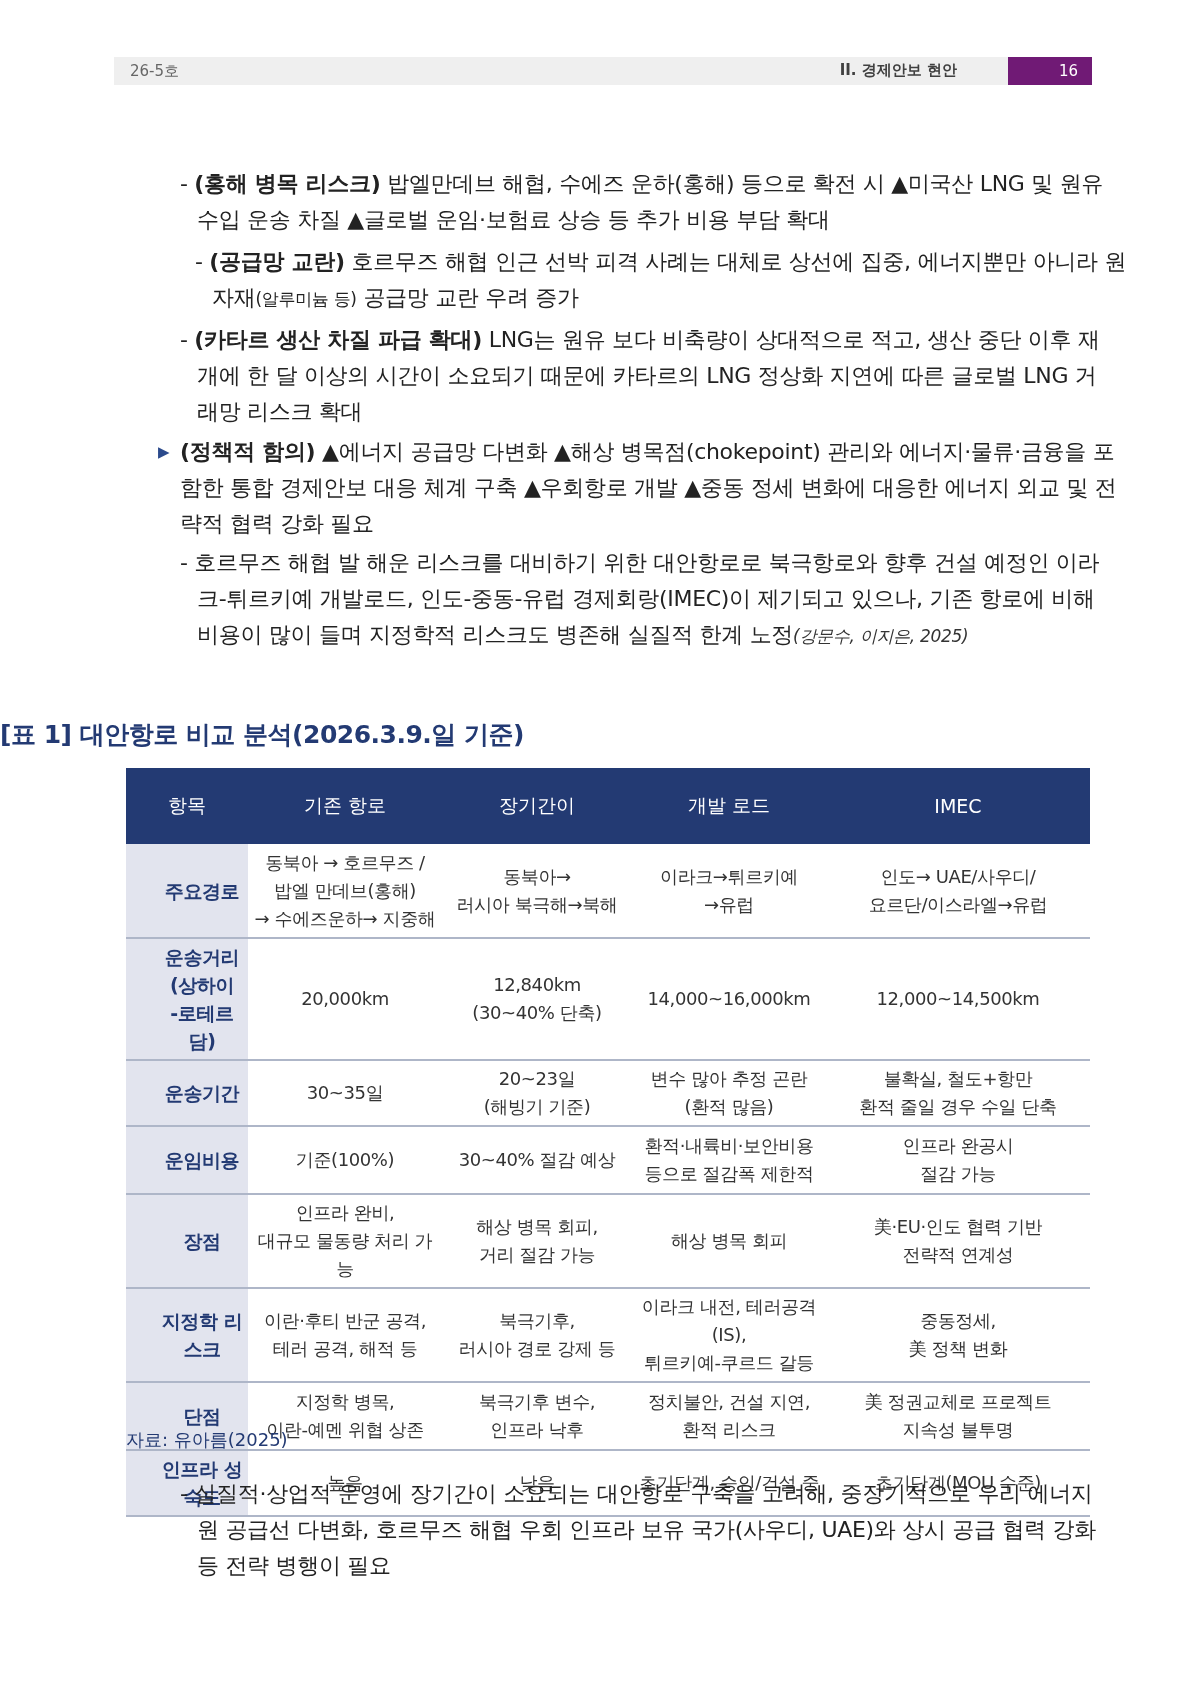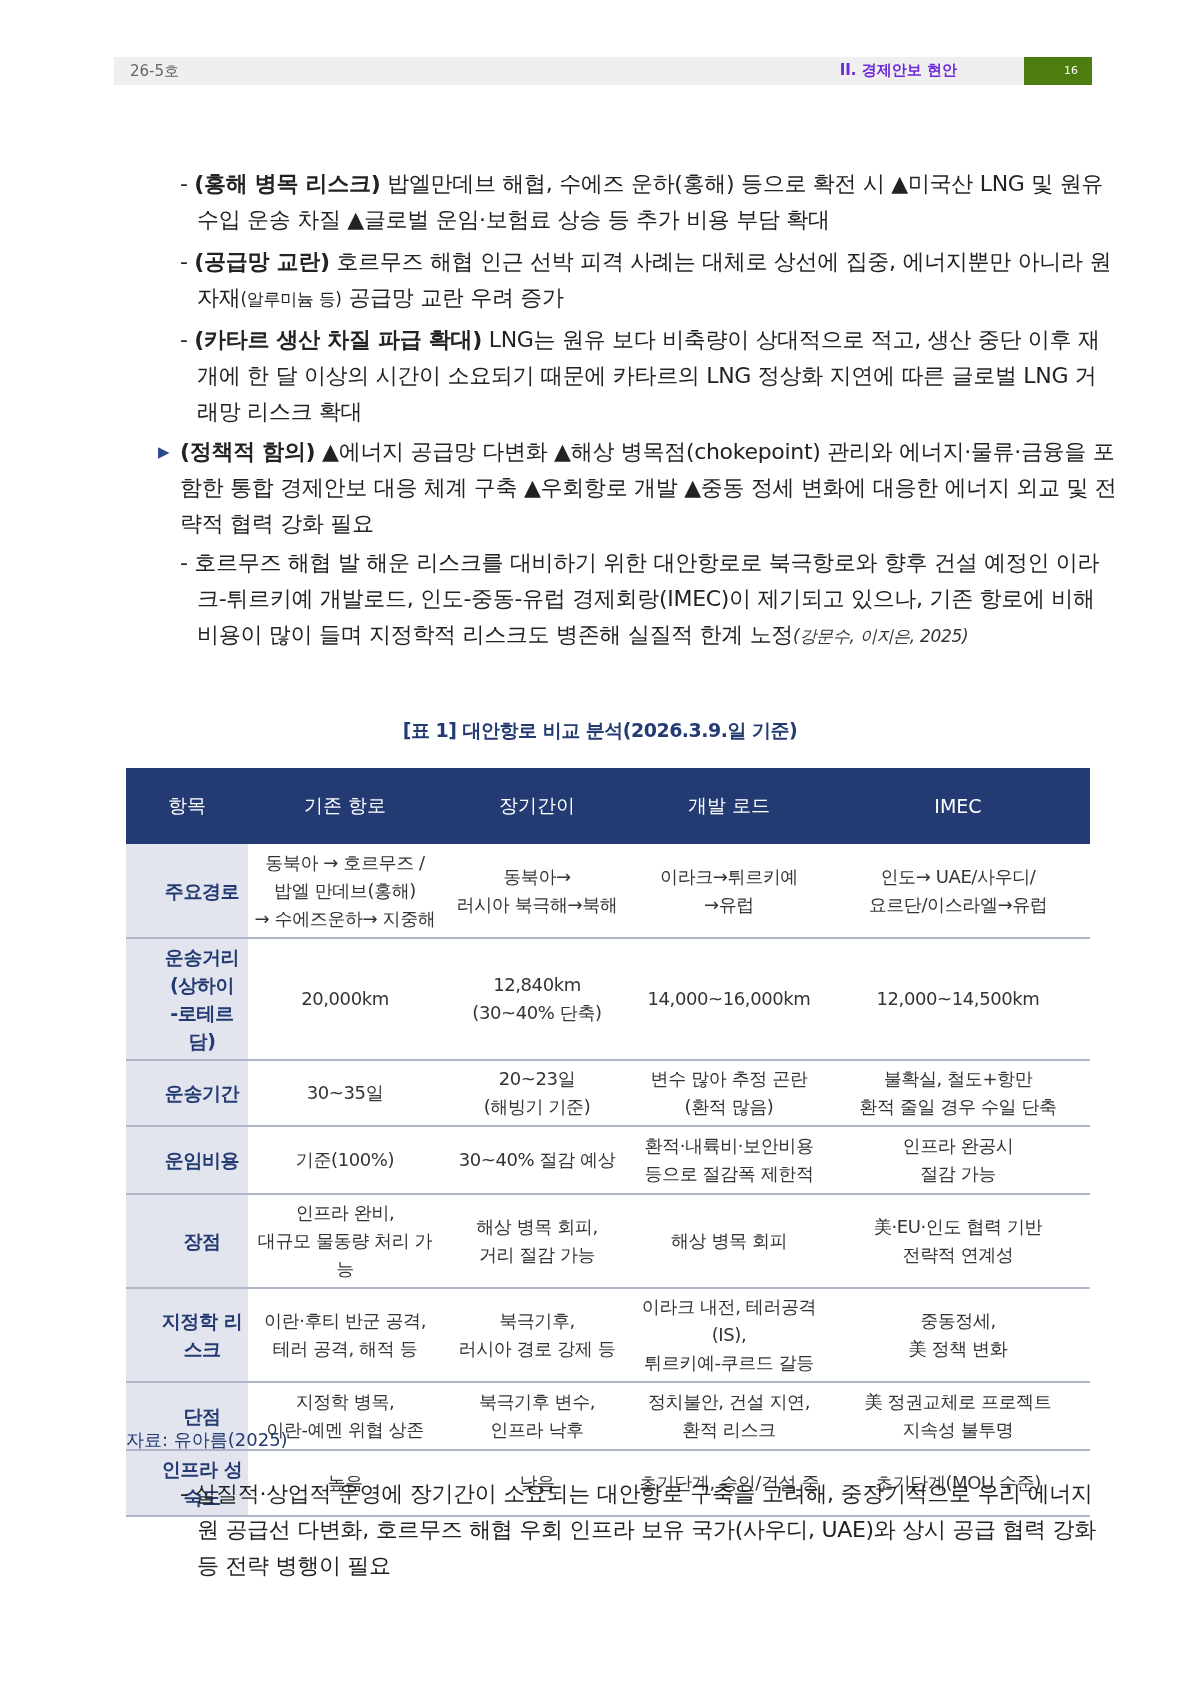--- a/index.html
+++ b/index.html
@@ -1,32 +1,32 @@
 <!DOCTYPE html>
 <html><head>
 <meta charset="utf-8">
 <style>
   html, body { margin: 0; padding: 0; background: #ffffff; }
   body { width: 1200px; height: 1698px; position: relative; font-family: "DejaVu Sans", "Liberation Sans", sans-serif; color: #222; overflow: hidden; }
 
   .header-bar { position: absolute; left: 114px; top: 57px; width: 978px; height: 28px; background: #efefef; }
   .header-issue { position: absolute; left: 16px; top: 5px; font-size: 15px; color: #666; }
-  .header-section { position: absolute; right: 135px; top: 4px; font-size: 15px; font-weight: bold; color: #6d28d9; }
-  .header-page { position: absolute; right: 0; top: 0; width: 68px; height: 28px; background: #4d7c0f; color: #fff; font-size: 11px; line-height: 28px; text-align: right; padding-right: 14px; box-sizing: border-box; }
+  .header-section { position: absolute; right: 135px; top: 4px; font-size: 15px; font-weight: bold; color: #404040; }
+  .header-page { position: absolute; right: 0; top: 0; width: 84px; height: 28px; background: #701a75; color: #fff; font-size: 15px; line-height: 28px; text-align: right; padding-right: 14px; box-sizing: border-box; }
 
   .body-text { position: absolute; left: 0; top: 0; width: 1200px; }
   .para { position: absolute; font-size: 22px; line-height: 36px; color: #222; letter-spacing: -0.3px; }
   .para b { font-weight: bold; }
   .dash-item { left: 180px; width: 915px; padding-left: 17px; text-indent: -17px; }
   .tri-item { left: 158px; width: 938px; padding-left: 22px; text-indent: -22px; }
   .tri-bullet { color: #2b4a8c; font-size: 15px; display: inline-block; width: 22px; text-indent: 0; vertical-align: 2px; }
   .small { font-size: 17px; }
   .cite { font-style: italic; font-size: 17px; color: #333; }
 
-  .table-title { position: absolute; left: 0; width: 1200px; top: 718px; text-align: center; font-size: 19px; font-weight: bold; color: #233a73; letter-spacing: -0.5px; }
+  .table-title { position: absolute; left: 0; width: 1200px; top: 718px; text-align: left; font-size: 25px; font-weight: bold; color: #233a73; letter-spacing: -0.5px; }
 
   table.cmp { position: absolute; left: 126px; top: 768px; width: 964px; border-collapse: collapse; table-layout: fixed; }
   table.cmp th { background: #233a73; color: #fff; font-weight: normal; font-size: 19px; height: 44px; text-align: center; padding: 16px; }
   table.cmp td { font-size: 18px; line-height: 28px; text-align: center; color: #333; border-bottom: 2px solid #aeb6c8; padding: 4px 4px; letter-spacing: -0.4px; }
   table.cmp td.rowhead { background: #e2e4ee; color: #233a73; font-weight: bold; font-size: 19px; padding-left: 34px; }
 
   .source { position: absolute; left: 126px; top: 1428px; font-size: 18px; color: #233a73; }
 </style>
 </head>
 <body>
@@ -37,21 +37,21 @@
   <span class="header-page">16</span>
 </div>
 
 <div class="body-text">
 
   <div class="para dash-item" style="top:166px;">
     <span>-</span>
     <b>(홍해 병목 리스크)</b><span> 밥엘만데브 해협, 수에즈 운하(홍해) 등으로 확전 시 ▲미국산 LNG 및 원유 수입 운송 차질 ▲글로벌 운임·보험료 상승 등 추가 비용 부담 확대</span>
   </div>
 
-  <div class="para dash-item" style="top:244px;">
+  <div class="para dash-item" style="top:244px;margin-left:15px;">
     <span>-</span>
     <b>(공급망 교란)</b><span> 호르무즈 해협 인근 선박 피격 사례는 대체로 상선에 집중, 에너지뿐만 아니라 원자재</span><span class="small">(알루미늄 등)</span><span> 공급망 교란 우려 증가</span>
   </div>
 
   <div class="para dash-item" style="top:322px;">
     <span>-</span>
     <b>(카타르 생산 차질 파급 확대)</b><span> LNG는 원유 보다 비축량이 상대적으로 적고, 생산 중단 이후 재개에 한 달 이상의 시간이 소요되기 때문에 카타르의 LNG 정상화 지연에 따른 글로벌 LNG 거래망 리스크 확대</span>
   </div>
 
   <div class="para tri-item" style="top:434px;">

